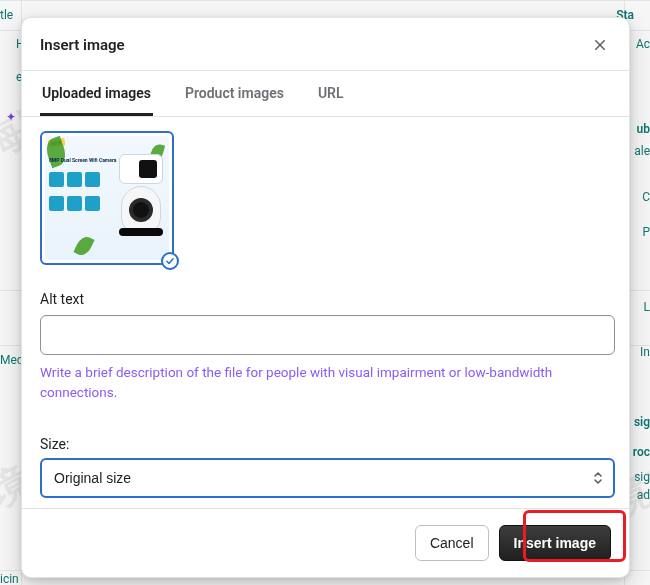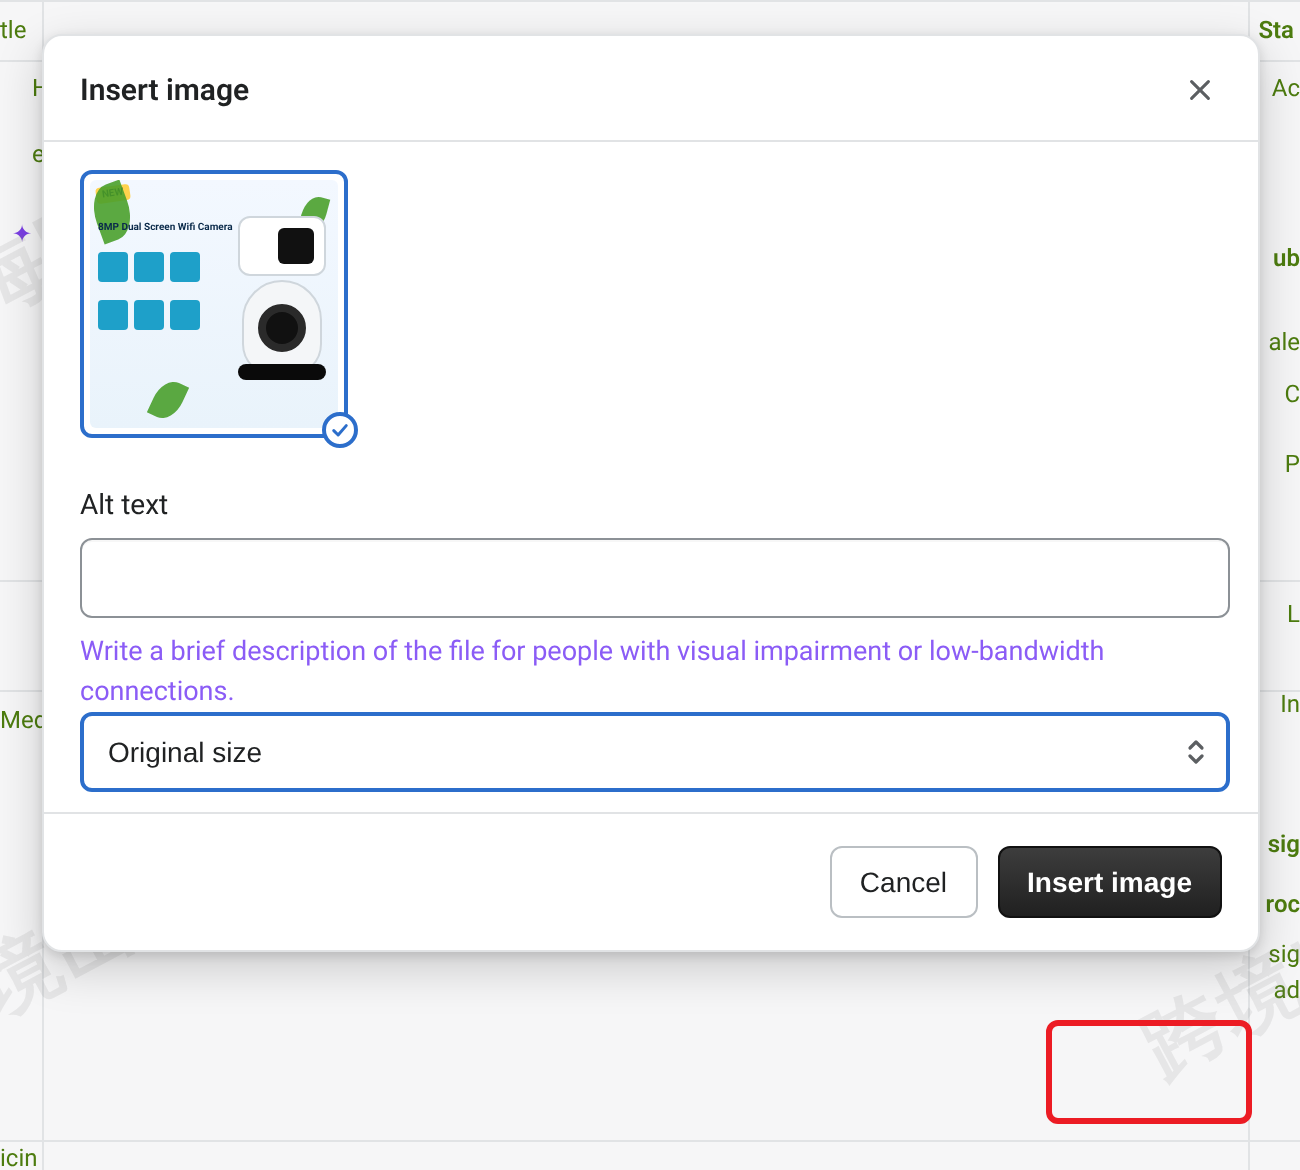--- a/index.html
+++ b/index.html
@@ -2,21 +2,21 @@
 <html><head>
 <meta charset="utf-8">
 <style>
   * { box-sizing: border-box; margin: 0; padding: 0; }
   html, body { width: 650px; height: 585px; font-family: -apple-system, BlinkMacSystemFont, "Segoe UI", Roboto, sans-serif; background:#fff; overflow:hidden; }
   .backdrop { position:relative; width:650px; height:585px; background:#f6f6f7; }
   .bg-col { position:absolute; top:0; bottom:0; border-left:1px solid #e1e3e5; border-right:1px solid #e1e3e5; }
   .bg-left { left:0; width:22px; border-left:none;}
   .bg-right{ right:0; width:26px; border-right:none;}
   .bg-row { position:absolute; left:0; right:0; border-top:1px solid #e1e3e5; height:30px; }
-  .bg-label { position:absolute; font-size:12px; color:#4d7c0f; }
+  .bg-label { position:absolute; font-size:12px; color:#0f766e; }
 
   .modal { position:absolute; left:21px; top:17px; width:609px; background:#fff; border:1px solid #e1e3e5; border-radius:10px; box-shadow:0 8px 24px rgba(0,0,0,0.18), 0 2px 6px rgba(0,0,0,0.12); display:flex; flex-direction:column; overflow:hidden; }
   .modal-header { display:flex; align-items:center; justify-content:space-between; padding:16px 18px 14px 18px; border-bottom:1px solid #e1e3e5; }
   .modal-title { font-size:15px; font-weight:600; color:#202223; }
   .close-btn { width:22px; height:22px; display:flex; align-items:center; justify-content:center; color:#5c5f62; cursor:pointer; border-radius:4px; }
   .close-btn svg { width:14px; height:14px; }
 
   .tabs { display:flex; gap:30px; padding:0 18px; border-bottom:1px solid #e1e3e5; }
   .tab { padding:14px 2px 12px 2px; font-size:14px; font-weight:600; color:#6d7175; cursor:pointer; border-bottom:3px solid transparent; }
   .tab.active { color:#202223; border-bottom-color:#202223; }
@@ -74,24 +74,24 @@
   <div class="bg-row" style="top:290px"></div>
   <div class="bg-row" style="top:345px; height:34px;"></div>
   <div class="bg-row" style="top:570px"></div>
 
   <span class="bg-label" style="left:0; top:8px">tle</span>
   <span class="bg-label" style="left:16px; top:37px">Hu</span>
   <span class="bg-label" style="left:16px; top:70px">esc</span>
   <span class="bg-label" style="left:0; top:353px">Med</span>
   <span class="bg-label" style="left:0; top:572px">icin</span>
 
-  <span class="bg-label" style="right:3px; top:8px; font-weight:600">Sta</span>
+  <span class="bg-label" style="right:16px; top:8px; font-weight:600">Sta</span>
   <span class="bg-label" style="right:0; top:37px">Ac</span>
   <span class="bg-label" style="right:0; top:122px; font-weight:600">ub</span>
-  <span class="bg-label" style="right:0; top:164px">ale</span>
+  <span class="bg-label" style="right:0; top:144px">ale</span>
   <span class="bg-label" style="right:0; top:190px">C</span>
   <span class="bg-label" style="right:0; top:225px">P</span>
   <span class="bg-label" style="right:0; top:300px">L</span>
   <span class="bg-label" style="right:0; top:345px">In</span>
   <span class="bg-label" style="right:0; top:415px; font-weight:600">sig</span>
   <span class="bg-label" style="right:0; top:445px; font-weight:600">roc</span>
   <span class="bg-label" style="right:0; top:470px">sig</span>
   <span class="bg-label" style="right:0; top:488px">ad</span>
 
   <span style="position:absolute; left:6px; top:110px; color:#7b3fe4; font-size:12px;">✦</span>
@@ -104,20 +104,25 @@
   <div class="modal">
     <div class="modal-header">
       <div class="modal-title">Insert image</div>
       <div class="close-btn">
         <svg viewBox="0 0 20 20">
             <path d="M4 4 L16 16 M16 4 L4 16" stroke="currentColor" stroke-width="2.2" stroke-linecap="round" fill="none"></path>
           </svg>
       </div>
     </div>
 
+    <div class="tabs">
+      <div class="tab active">Uploaded images</div>
+      <div class="tab">Product images</div>
+      <div class="tab">URL</div>
+    </div>
 
     <div class="body">
       <div class="thumbs">
         <div class="thumb">
           <div class="thumb-inner">
             <div class="prod-bg">
               <span class="badge">NEW</span>
               <div class="leaf l1"></div>
               <div class="leaf l2"></div>
               <div class="leaf l3"></div>
@@ -145,20 +150,21 @@
                 <path d="M3 8.5 L6.5 12 L13 4.5" stroke="#2c6ecb" stroke-width="2.4" fill="none" stroke-linecap="round" stroke-linejoin="round"></path>
               </svg>
           </div>
         </div>
       </div>
 
       <div class="section-label">Alt text</div>
       <input class="text-input" type="text" value="" style="">
       <div class="help-text">Write a brief description of the file for people with visual impairment or low-bandwidth connections.</div>
 
+      <div class="size-label">Size:</div>
       <div class="select-wrap">
         <select class="select">
           <option>Original size</option>
         </select>
         <svg class="select-caret" viewBox="0 0 12 16">
           <path d="M3 6 L6 3 L9 6" stroke="currentColor" stroke-width="1.6" fill="none" stroke-linecap="round" stroke-linejoin="round"></path>
           <path d="M3 10 L6 13 L9 10" stroke="currentColor" stroke-width="1.6" fill="none" stroke-linecap="round" stroke-linejoin="round"></path>
         </svg>
       </div>
     </div>

